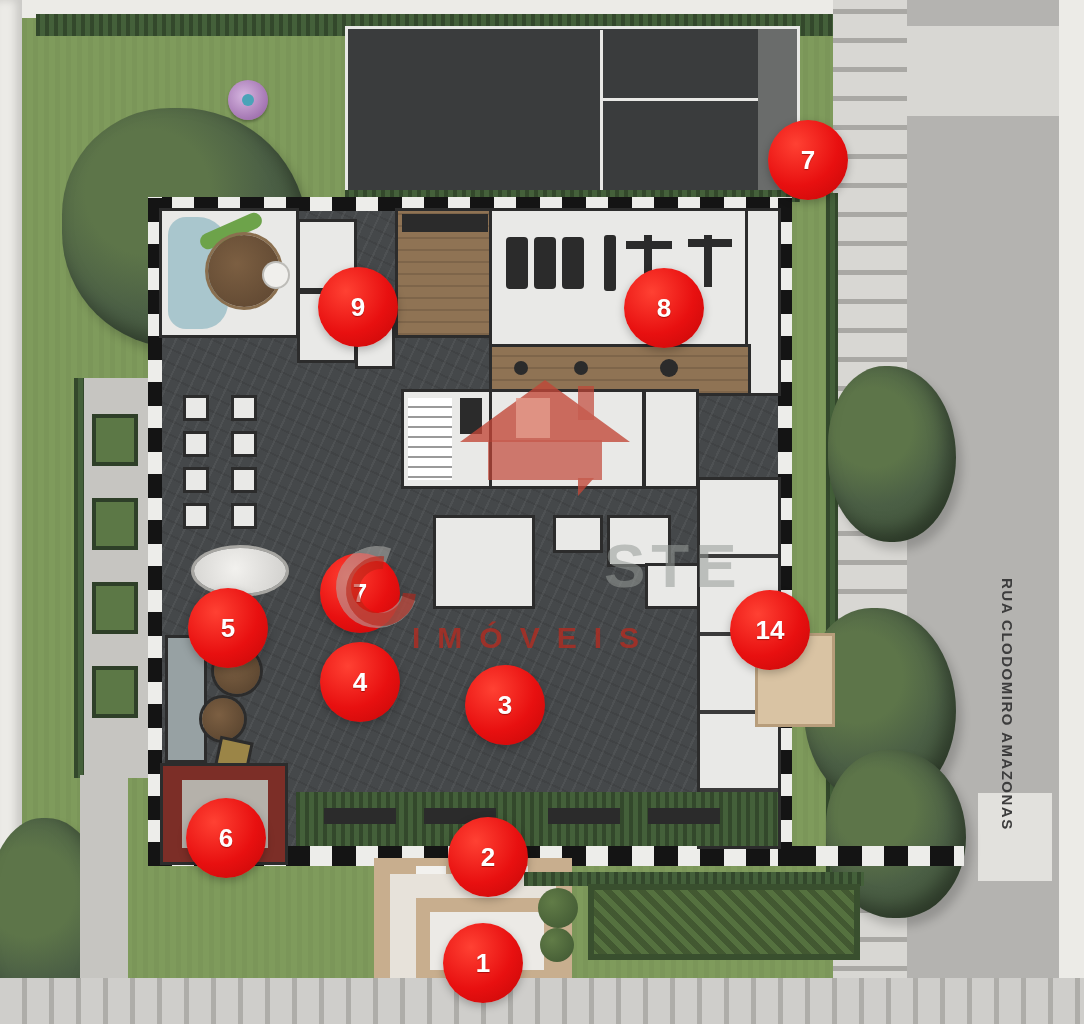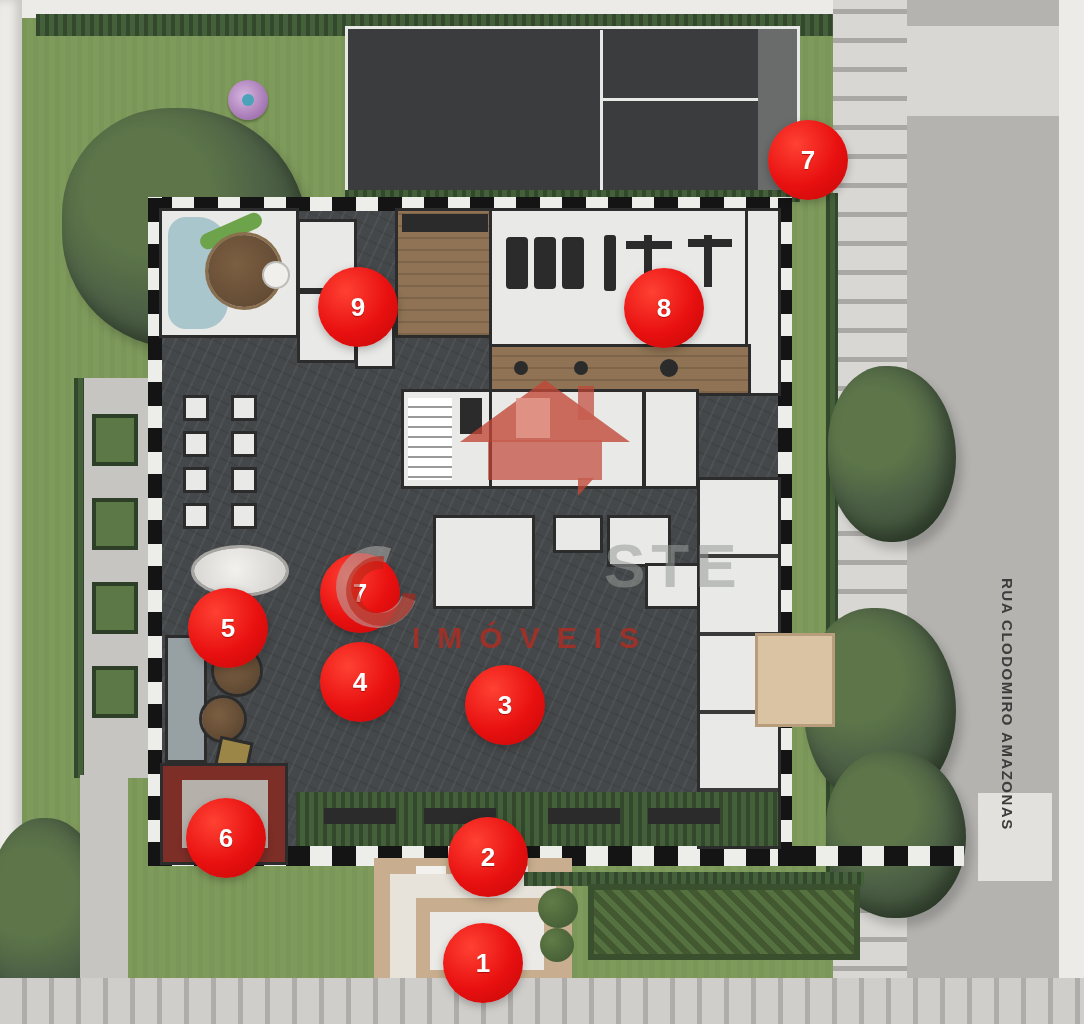--- a/index.html
+++ b/index.html
@@ -218,15 +218,18 @@
       </div>
       <div class="marker" style="left: 624px; top: 268px;">
         <span>8</span>
       </div>
       <div class="marker" style="left: 318px; top: 267px;">
         <span>9</span>
       </div>
       <div class="marker" style="left: 768px; top: 120px;">
         <span>7</span>
       </div>
+      <div class="marker" style="left: 730px; top: 590px;">
+        <span>14</span>
+      </div>
     </div>
 
 </div>
 
 </body></html>

